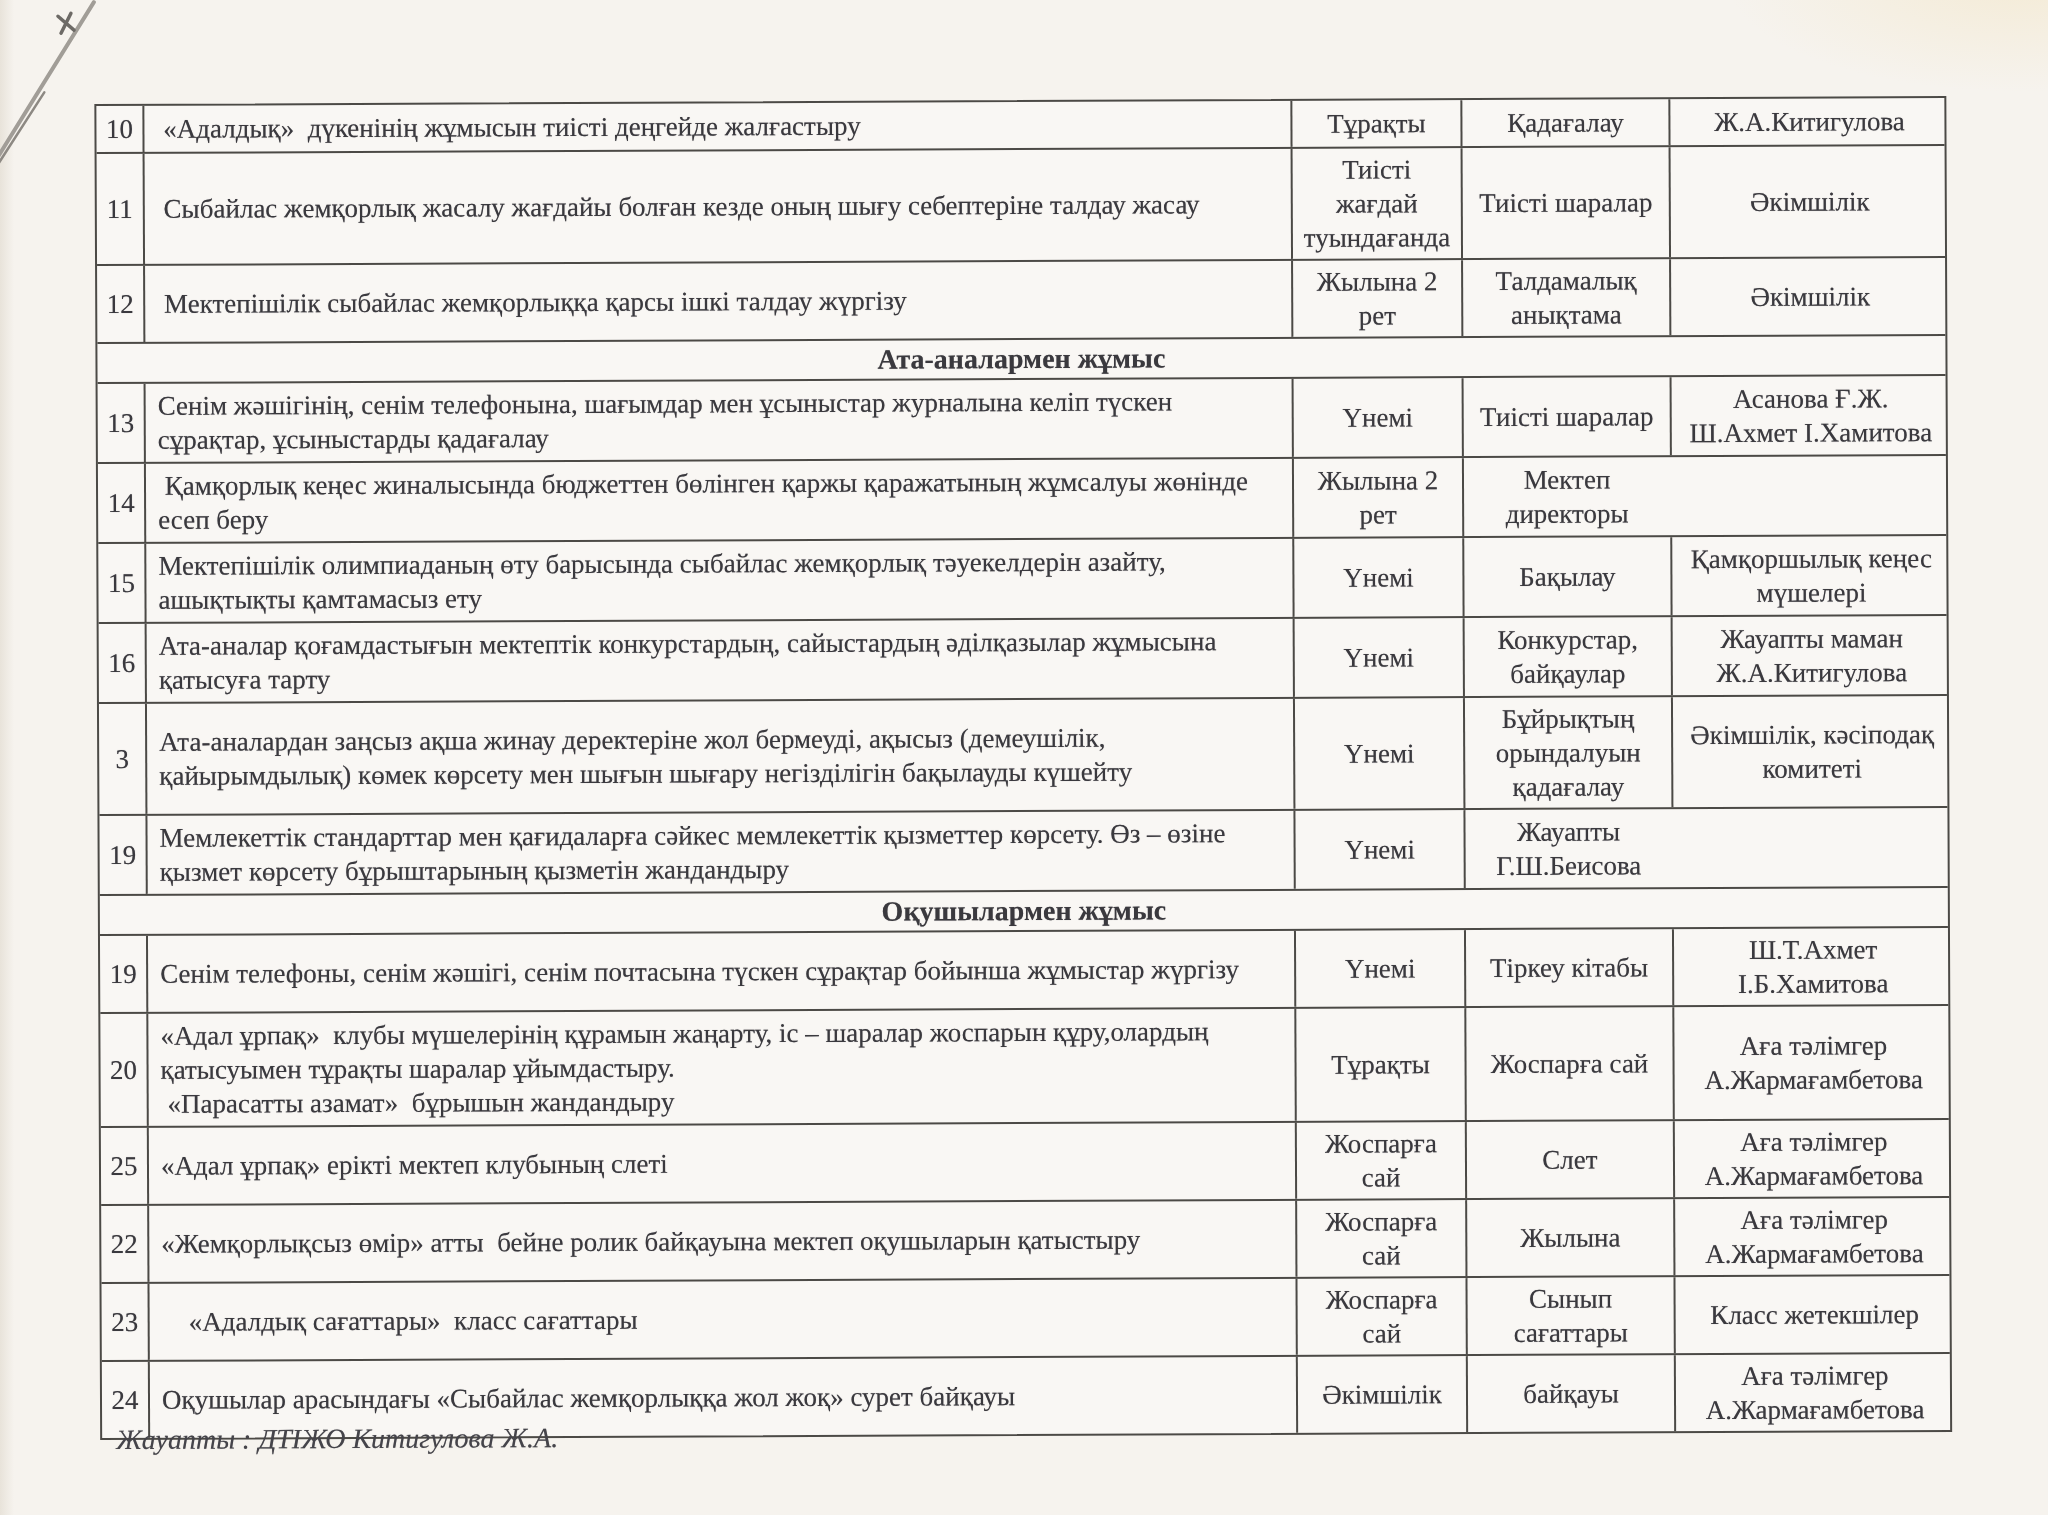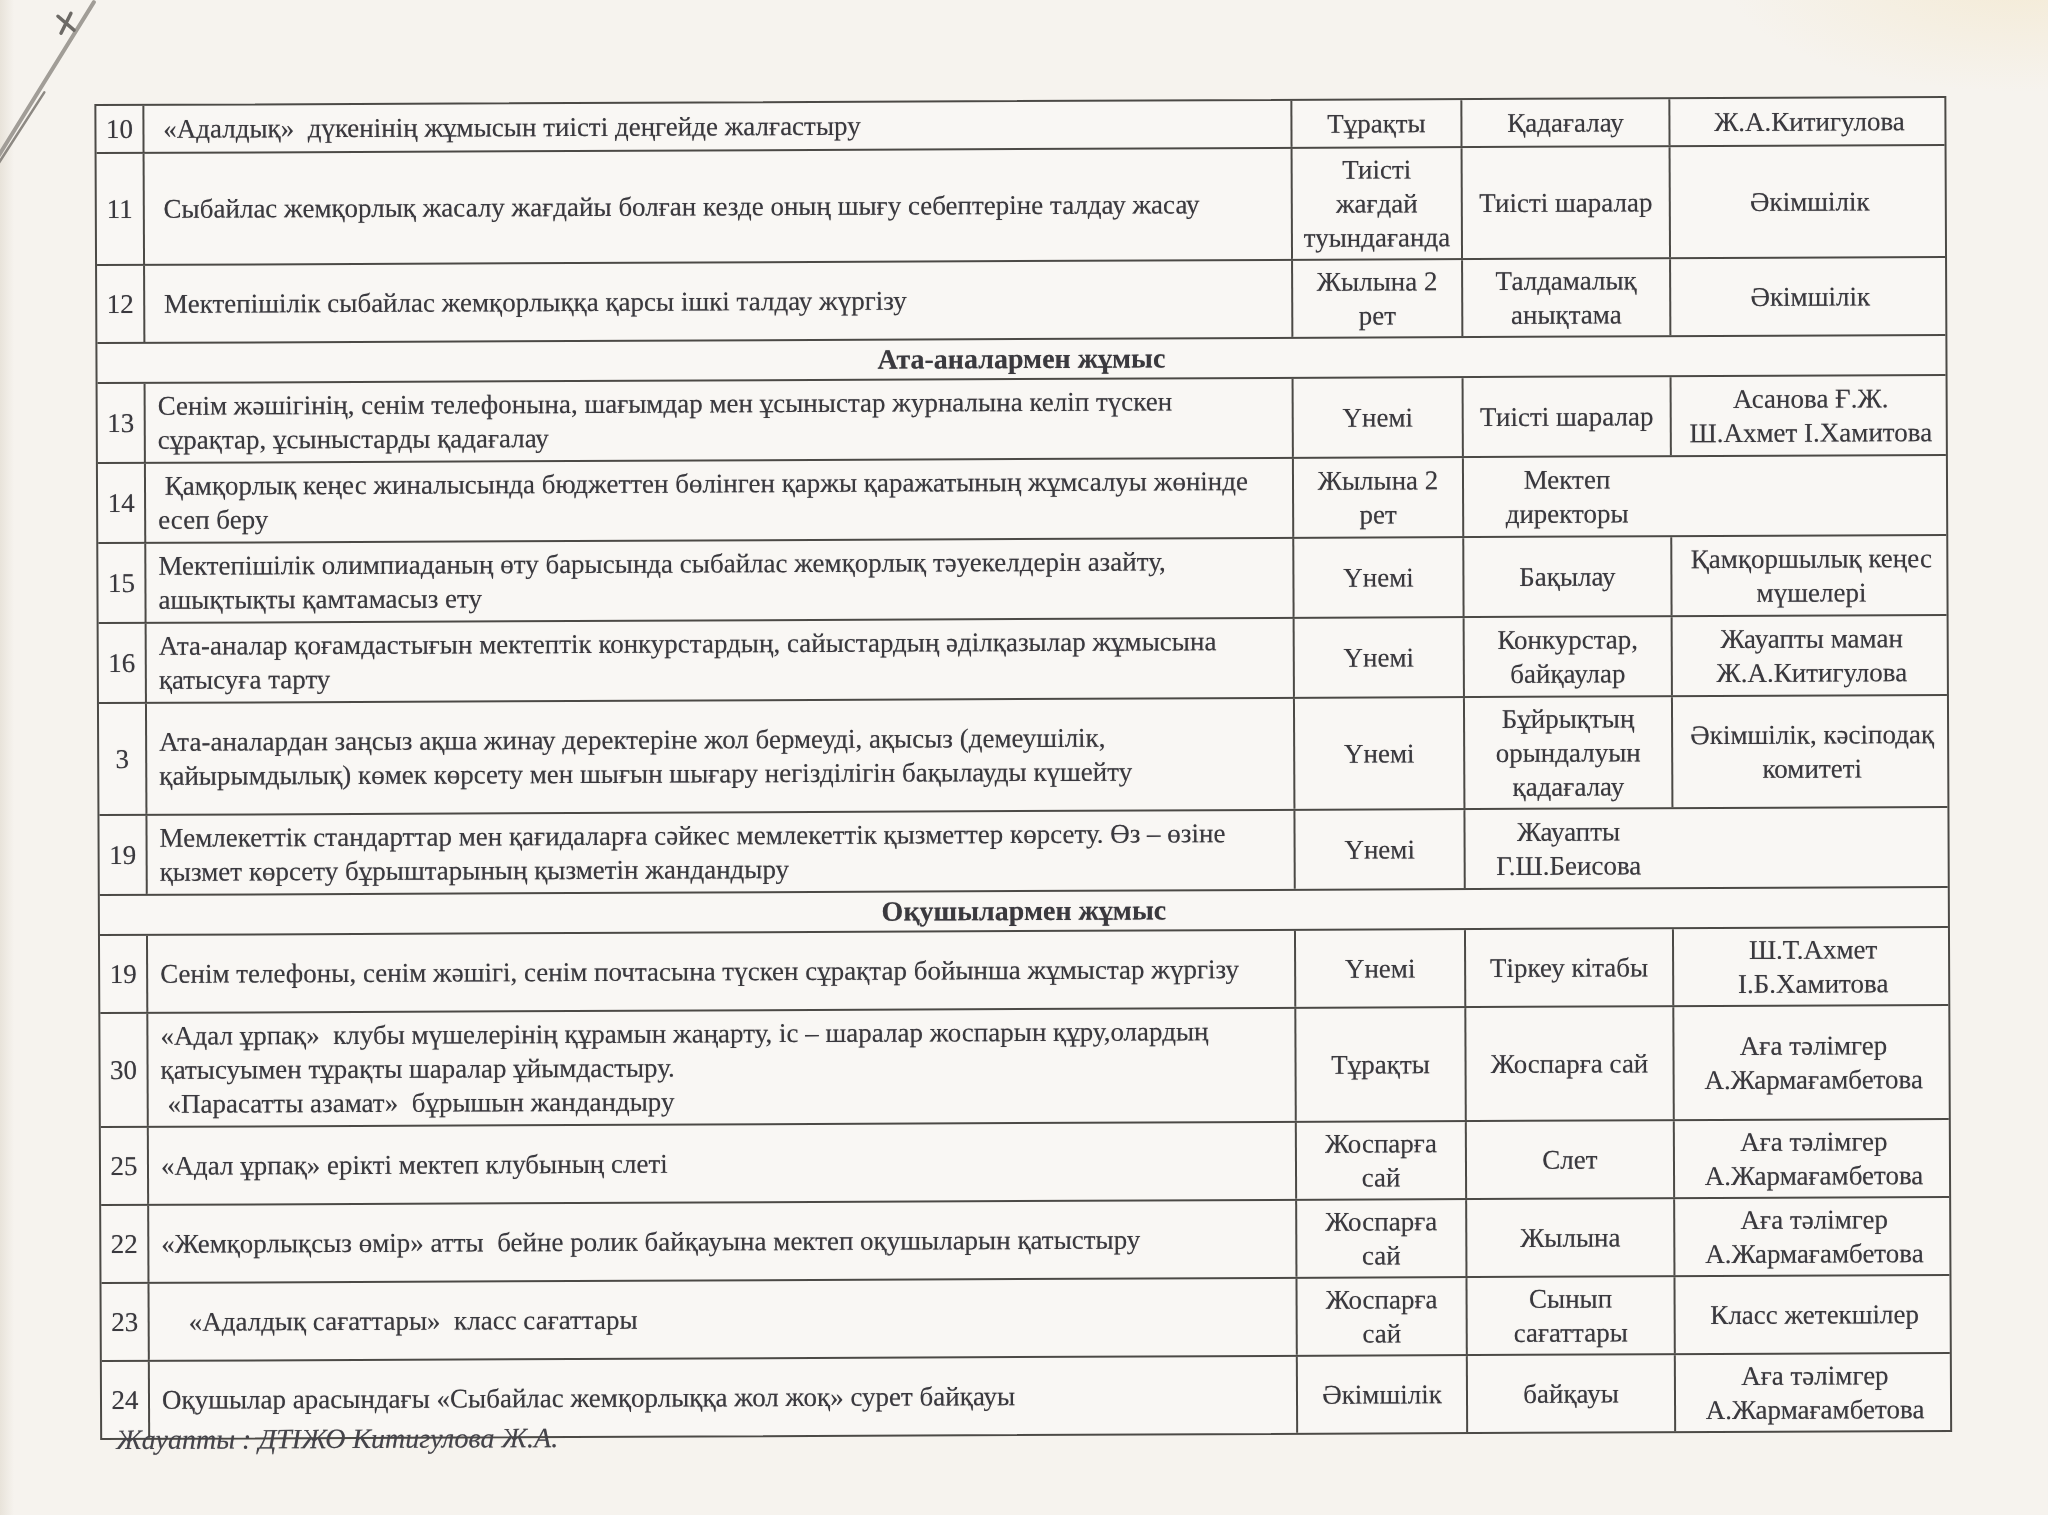--- a/index.html
+++ b/index.html
@@ -200,21 +200,21 @@
   <div class="t-row">
     <div class="cell num">19</div>
     <div class="cell task">Сенім телефоны, сенім жәшігі, сенім почтасына түскен сұрақтар бойынша жұмыстар жүргізу</div>
     <div class="cell mid">Үнемі</div>
     <div class="cell mid">Тіркеу кітабы</div>
     <div class="cell mid">Ш.Т.Ахмет
 І.Б.Хамитова</div>
   </div>
 
   <div class="t-row">
-    <div class="cell num">30</div>
+    <div class="cell num">20</div>
     <div class="cell task">«Адал ұрпақ»  клубы мүшелерінің құрамын жаңарту, іс – шаралар жоспарын құру,олардың қатысуымен тұрақты шаралар ұйымдастыру.
  «Парасатты азамат»  бұрышын жандандыру</div>
     <div class="cell mid">Тұрақты</div>
     <div class="cell mid">Жоспарға сай</div>
     <div class="cell mid">Аға тәлімгер
 А.Жармағамбетова</div>
   </div>
 
   <div class="t-row">
     <div class="cell num">25</div>

